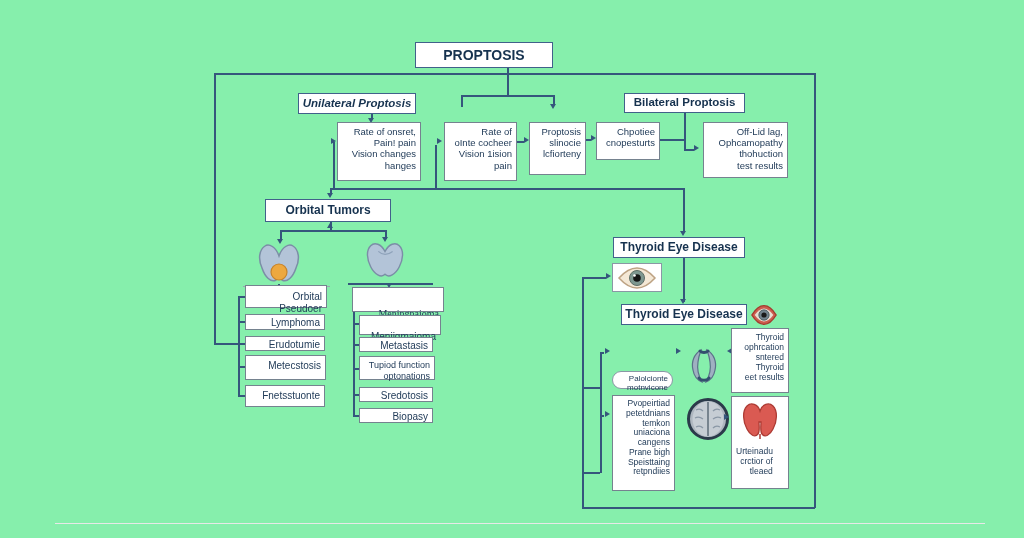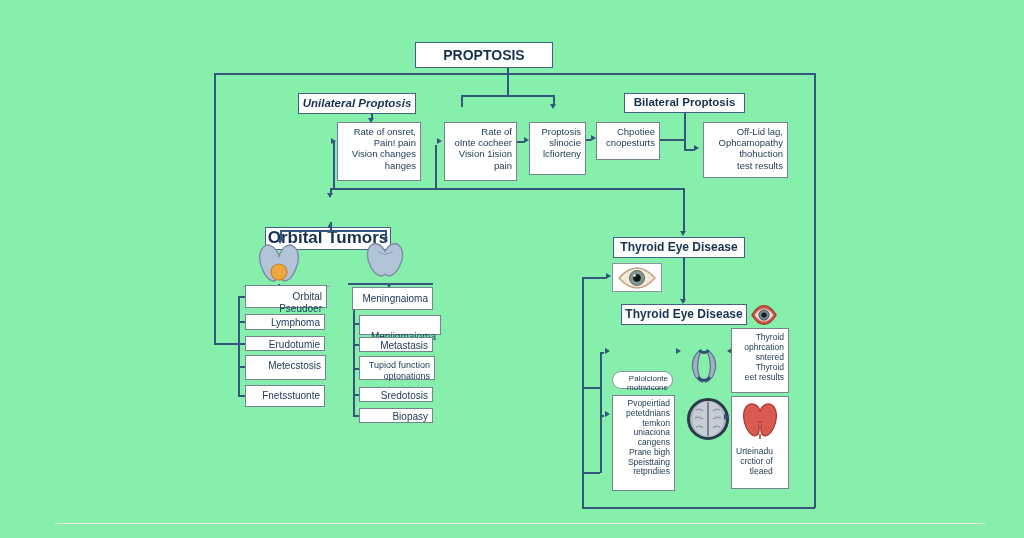--- a/index.html
+++ b/index.html
@@ -86,21 +86,21 @@
   <div class="vl" style="left:684px;top:113px;height:37px;"></div>
   <div class="hl" style="left:684px;top:149px;width:10px;"></div>
   <div class="arr ar" style="left:694px;top:145px;"></div>
 
   <div class="hl" style="left:330px;top:188px;width:353px;"></div>
   <div class="vl" style="left:330px;top:188px;height:6px;"></div>
   <div class="arr ad" style="left:327px;top:193px;"></div>
   <div class="vl" style="left:683px;top:188px;height:44px;"></div>
   <div class="arr ad" style="left:680px;top:231px;"></div>
 
-  <div class="box hdr" style="left:265px;top:199px;width:126px;height:23px;font-size:17px;margin-top:28px;">Orbital Tumors</div>
+  <div class="box hdr" style="left:265px;top:199px;width:126px;height:23px;font-size:12px;">Orbital Tumors</div>
   <div class="vl" style="left:330px;top:222px;height:9px;"></div>
   <div class="arr au" style="left:327px;top:223px;"></div>
   <div class="hl" style="left:280px;top:230px;width:105px;"></div>
   <div class="vl" style="left:280px;top:230px;height:10px;"></div>
   <div class="arr ad" style="left:277px;top:239px;"></div>
   <div class="vl" style="left:385px;top:230px;height:9px;"></div>
   <div class="arr ad" style="left:382px;top:237px;"></div>
 
   <svg class="icon" style="left:256px;top:242px;" width="46" height="44" viewBox="0 0 46 44">
     <path d="M23,14 C20,5 13,1 9,4 C3,8 2,17 6,26 C9,35 15,41 20,38 L23,33 L26,38 C31,41 37,35 40,26 C44,17 43,8 37,4 C33,1 26,5 23,14 Z" fill="#b3c4d8" stroke="#7b8ea6" stroke-width="1.5"></path>
@@ -128,21 +128,21 @@
   <div class="box" style="left:245px;top:355px;width:81px;height:25px;font-size:10px;padding-top:4px;">Metecstosis</div>
   <div class="box" style="left:245px;top:385px;width:80px;height:22px;font-size:10px;padding-top:4px;">Fnetsstuonte</div>
 
   <div class="vl" style="left:353px;top:298px;height:117px;"></div>
   <div class="hl" style="left:353px;top:298px;width:6px;"></div>
   <div class="hl" style="left:353px;top:323px;width:6px;"></div>
   <div class="hl" style="left:353px;top:344px;width:6px;"></div>
   <div class="hl" style="left:353px;top:368px;width:6px;"></div>
   <div class="hl" style="left:353px;top:394px;width:6px;"></div>
   <div class="hl" style="left:353px;top:415px;width:6px;"></div>
-  <div class="box" style="left:352px;top:287px;width:81px;height:23px;font-size:10px;padding-top:5px;">Meningnaioma</div>
+  <div class="box" style="left:352px;top:287px;width:92px;height:23px;font-size:10px;padding-top:20px;font-family:Liberation Serif, serif;">Meningnaioma</div>
   <div class="box" style="left:359px;top:315px;width:82px;height:16px;font-size:10px;padding-top:15px;">Meniigmaioma</div>
   <div class="box" style="left:359px;top:337px;width:74px;height:15px;font-size:10px;padding-top:1.5px;">Metastasis</div>
   <div class="box" style="left:359px;top:356px;width:76px;height:24px;font-size:9px;">Tupiod function
 optonations</div>
   <div class="box" style="left:359px;top:387px;width:74px;height:15px;font-size:10px;padding-top:1.5px;">Sredotosis</div>
   <div class="box" style="left:359px;top:408px;width:74px;height:15px;font-size:10px;padding-top:1.5px;">Biopasy</div>
 
   <div class="box hdr" style="left:613px;top:237px;width:132px;height:21px;font-size:12px;">Thyroid Eye Disease</div>
   <div class="vl" style="left:683px;top:258px;height:44px;"></div>
   <div class="arr ad" style="left:680px;top:299px;"></div>

